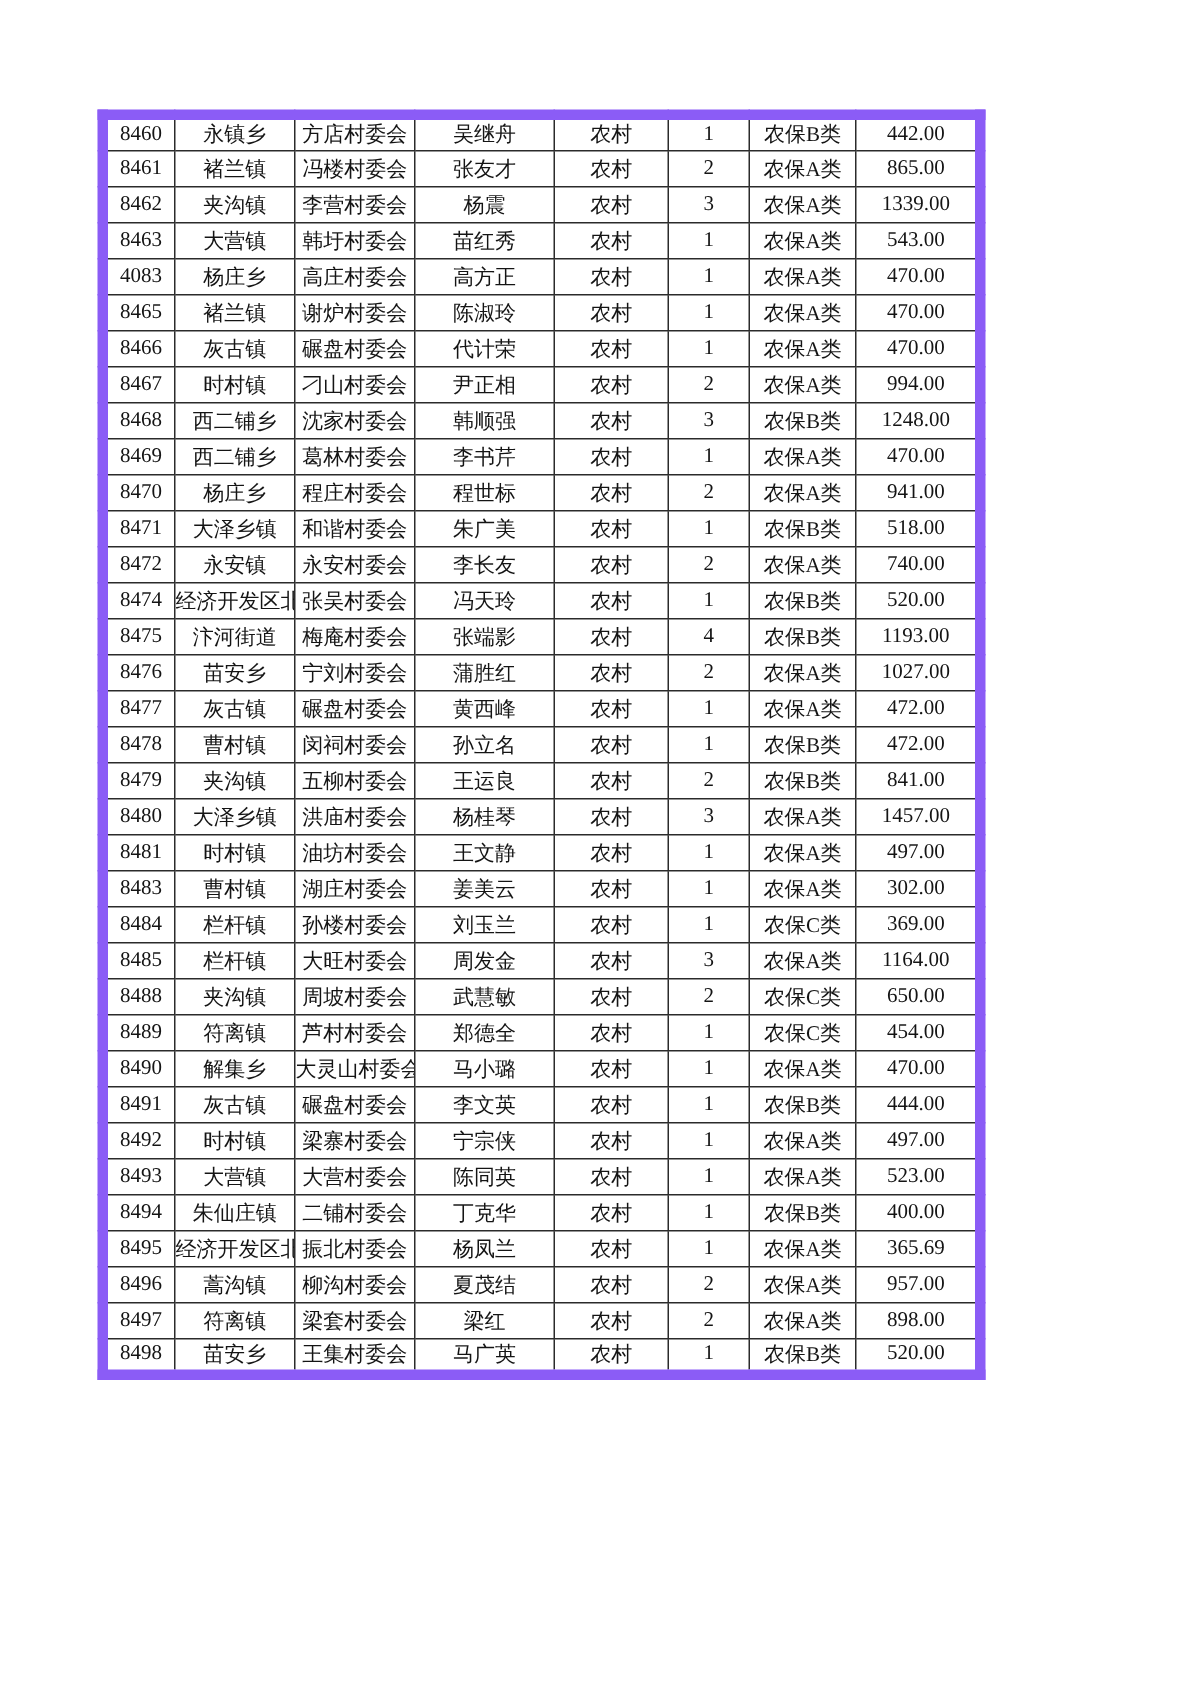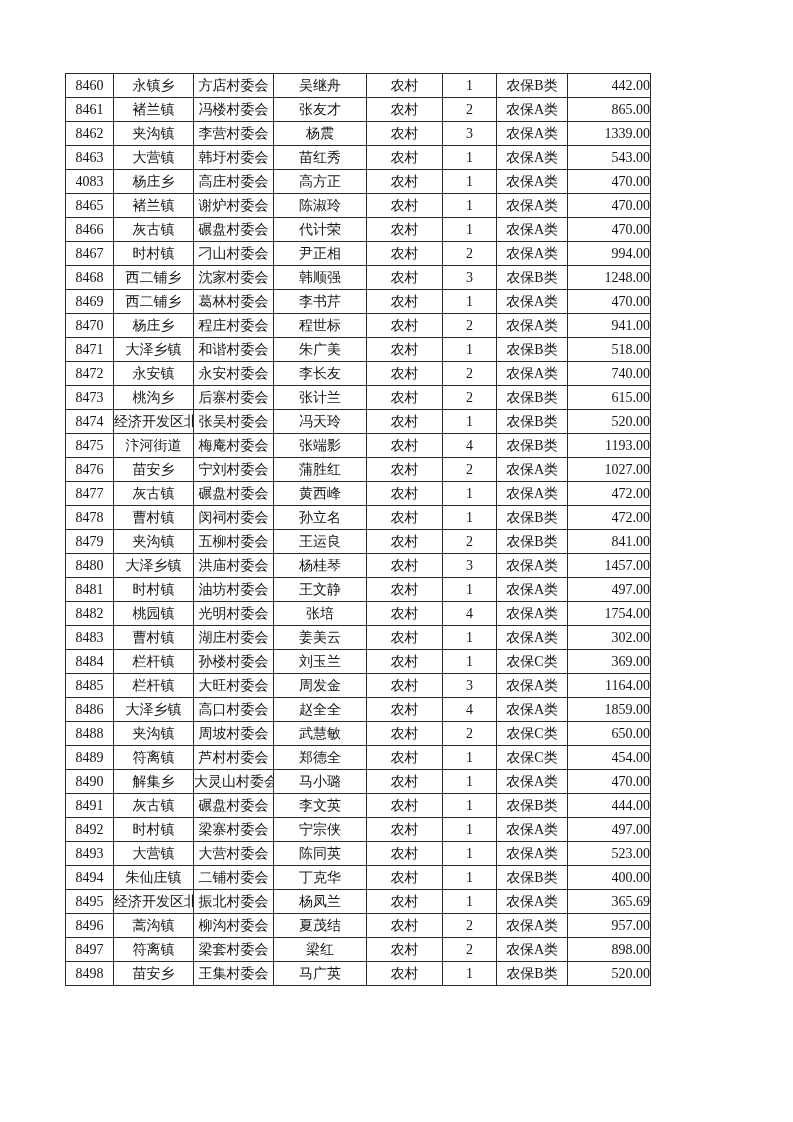--- a/index.html
+++ b/index.html
@@ -15,21 +15,21 @@
     overflow: hidden;
     font-family: "Liberation Serif", "DejaVu Serif", serif;
   }
   table.records {
     position: absolute;
     left: 65px;
     top: 73px;
     width: 585px;
     border-collapse: collapse;
     table-layout: fixed;
-    border: 1px solid #8b5cf6;
+    border: 7px solid #8b5cf6;
   }
   table.records td {
     border: 1px solid #2b2b2b;
     height: 24px;
     padding: 0;
     text-align: center;
     vertical-align: middle;
     font-size: 14px;
     color: #141414;
     overflow: hidden;
@@ -37,21 +37,21 @@
     box-sizing: border-box;
   }
   
   table.records td:nth-child(1) { width: 48px; }
   table.records td:nth-child(2) { width: 80px; }
   table.records td:nth-child(3) { width: 80px; margin-top: 15px; }
   table.records td:nth-child(4) { width: 93px; }
   table.records td:nth-child(5) { width: 76px; margin-left: 40px; }
   table.records td:nth-child(6) { width: 54px; }
   table.records td:nth-child(7) { width: 71px; }
-  table.records td:nth-child(8) { width: 83px; text-align: right; }
+  table.records td:nth-child(8) { width: 83px; }
 </style>
 </head>
 <body>
 
 <div class="page">
   <table class="records">
     <tbody id="records-body">
         <tr>
           <td>8460</td>
           <td>永镇乡</td>
@@ -176,30 +176,20 @@
           <td>8472</td>
           <td>永安镇</td>
           <td>永安村委会</td>
           <td>李长友</td>
           <td>农村</td>
           <td>2</td>
           <td>农保A类</td>
           <td>740.00</td>
         </tr>
         <tr>
-          <td>8473</td>
-          <td>桃沟乡</td>
-          <td>后寨村委会</td>
-          <td>张计兰</td>
-          <td>农村</td>
-          <td>2</td>
-          <td>农保B类</td>
-          <td>615.00</td>
-        </tr>
-        <tr>
           <td>8474</td>
           <td>经济开发区北杨寨乡</td>
           <td>张吴村委会</td>
           <td>冯天玲</td>
           <td>农村</td>
           <td>1</td>
           <td>农保B类</td>
           <td>520.00</td>
         </tr>
         <tr>
@@ -266,30 +256,20 @@
           <td>8481</td>
           <td>时村镇</td>
           <td>油坊村委会</td>
           <td>王文静</td>
           <td>农村</td>
           <td>1</td>
           <td>农保A类</td>
           <td>497.00</td>
         </tr>
         <tr>
-          <td>8482</td>
-          <td>桃园镇</td>
-          <td>光明村委会</td>
-          <td>张培</td>
-          <td>农村</td>
-          <td>4</td>
-          <td>农保A类</td>
-          <td>1754.00</td>
-        </tr>
-        <tr>
           <td>8483</td>
           <td>曹村镇</td>
           <td>湖庄村委会</td>
           <td>姜美云</td>
           <td>农村</td>
           <td>1</td>
           <td>农保A类</td>
           <td>302.00</td>
         </tr>
         <tr>
@@ -304,30 +284,20 @@
         </tr>
         <tr>
           <td>8485</td>
           <td>栏杆镇</td>
           <td>大旺村委会</td>
           <td>周发金</td>
           <td>农村</td>
           <td>3</td>
           <td>农保A类</td>
           <td>1164.00</td>
-        </tr>
-        <tr>
-          <td>8486</td>
-          <td>大泽乡镇</td>
-          <td>高口村委会</td>
-          <td>赵全全</td>
-          <td>农村</td>
-          <td>4</td>
-          <td>农保A类</td>
-          <td>1859.00</td>
         </tr>
         <tr>
           <td>8488</td>
           <td>夹沟镇</td>
           <td>周坡村委会</td>
           <td>武慧敏</td>
           <td>农村</td>
           <td>2</td>
           <td>农保C类</td>
           <td>650.00</td>

